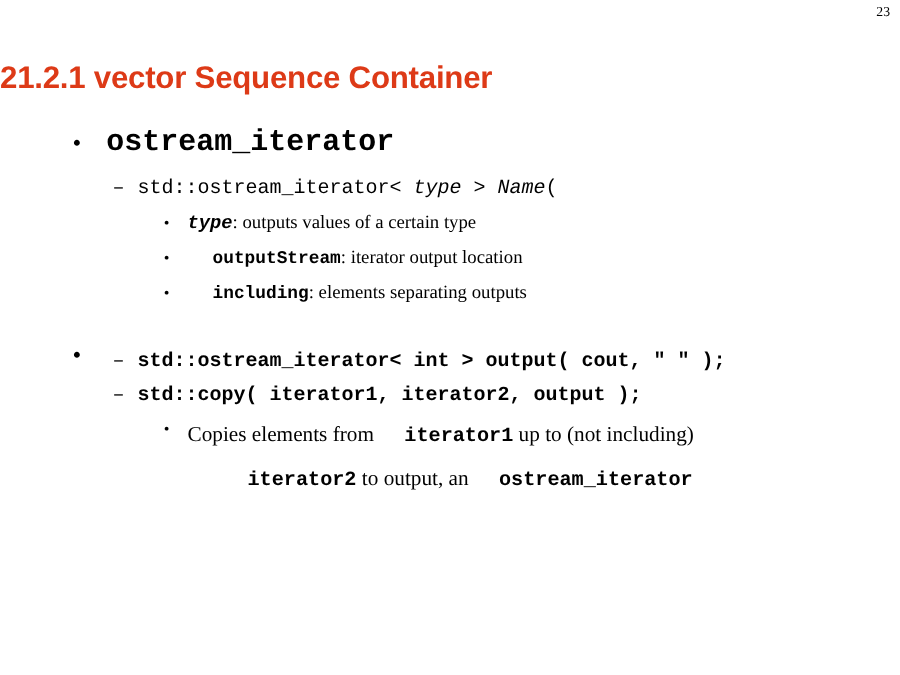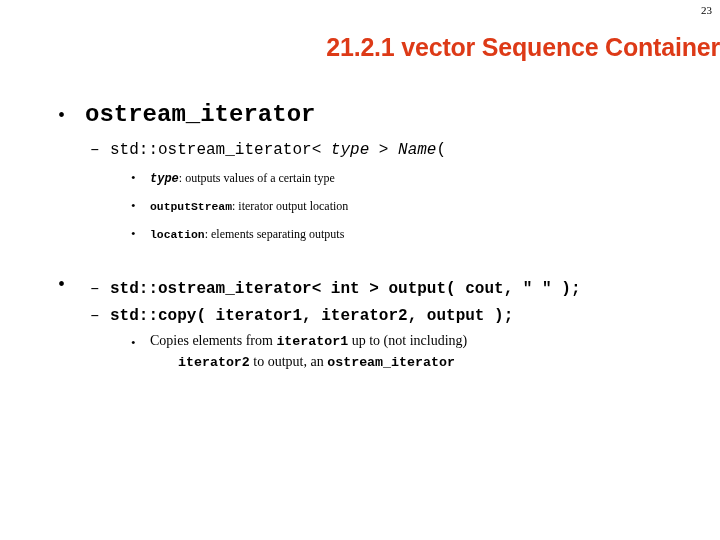--- a/index.html
+++ b/index.html
@@ -29,24 +29,24 @@
     right: 8px;
     font-family: "Liberation Serif", "DejaVu Serif", serif;
     font-size: 11px;
     line-height: 13px;
     color: #000000;
   }
 
   
   .slide-title {
     position: absolute;
-    top: 33px;
+    top: 48px;
     left: 0;
     width: 720px;
-    text-align: right;
+    text-align: left;
     font-family: "Liberation Sans", "DejaVu Sans", sans-serif;
     font-weight: bold;
     font-size: 25px;
     line-height: 29px;
     letter-spacing: -0.2px;
     color: #DD3A17;
   }
 
   
   .content {
@@ -128,43 +128,44 @@
     left: 131px;
     top: 0;
     font-size: 13px;
     line-height: 24px;
     font-family: "Liberation Serif", "DejaVu Serif", serif;
   }
   .lvl3 > .txt {
     margin-left: 150px;
     margin-right: 40px;
     font-family: "Liberation Serif", "DejaVu Serif", serif;
-    font-size: 12px;
+    font-size: 15px;
     line-height: 24px;
   }
 
   
   .lvl3-wrap > .txt {
     margin-left: 150px;
     margin-right: 30px;
-    font-size: 14px;
-    line-height: 20px;
+    font-size: 17px;
+    line-height: 34px;
     text-indent: 0;
   }
   .lvl3-wrap .line2 {
     display: block;
     margin-left: 28px;
   }
 
   
   code, .code {
     font-family: "Liberation Mono", "DejaVu Sans Mono", monospace;
     font-size: 0.95em;
     font-weight: bold;
     letter-spacing: 0px;
+    margin-left: 20px;
   }
   .code-italic {
     font-family: "Liberation Mono", "DejaVu Sans Mono", monospace;
     font-style: italic;
     font-weight: bold;
   }
   .mono-italic {
     font-family: "Liberation Mono", "DejaVu Sans Mono", monospace;
     font-style: italic;
     font-weight: normal;
@@ -214,21 +215,21 @@
 
     <div class="row lvl3">
       <span class="marker">•</span>
       <span class="txt"><span class="code">outputStream</span><span>: iterator output location</span></span>
     </div>
 
     <div class="sp-small"></div>
 
     <div class="row lvl3">
       <span class="marker">•</span>
-      <span class="txt"><span class="code">location</span><span>: elements separating outputs</span></span>
+      <span class="txt"><span class="code">including</span><span>: elements separating outputs</span></span>
     </div>
 
     <div class="sp-section"></div>
 
     <div class="row lvl1 lvl1-serif">
       <span class="marker">•</span>
     </div>
 
     <div class="sp-lvl1"></div>
 

